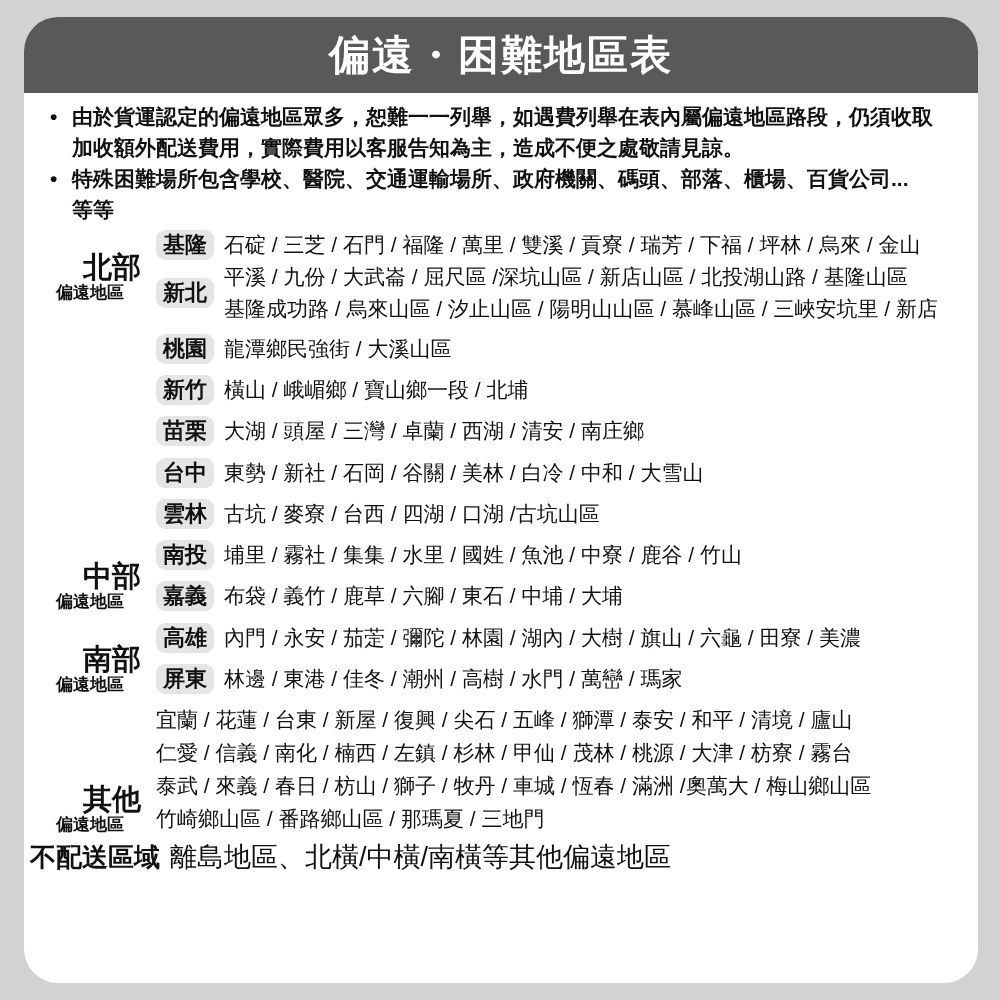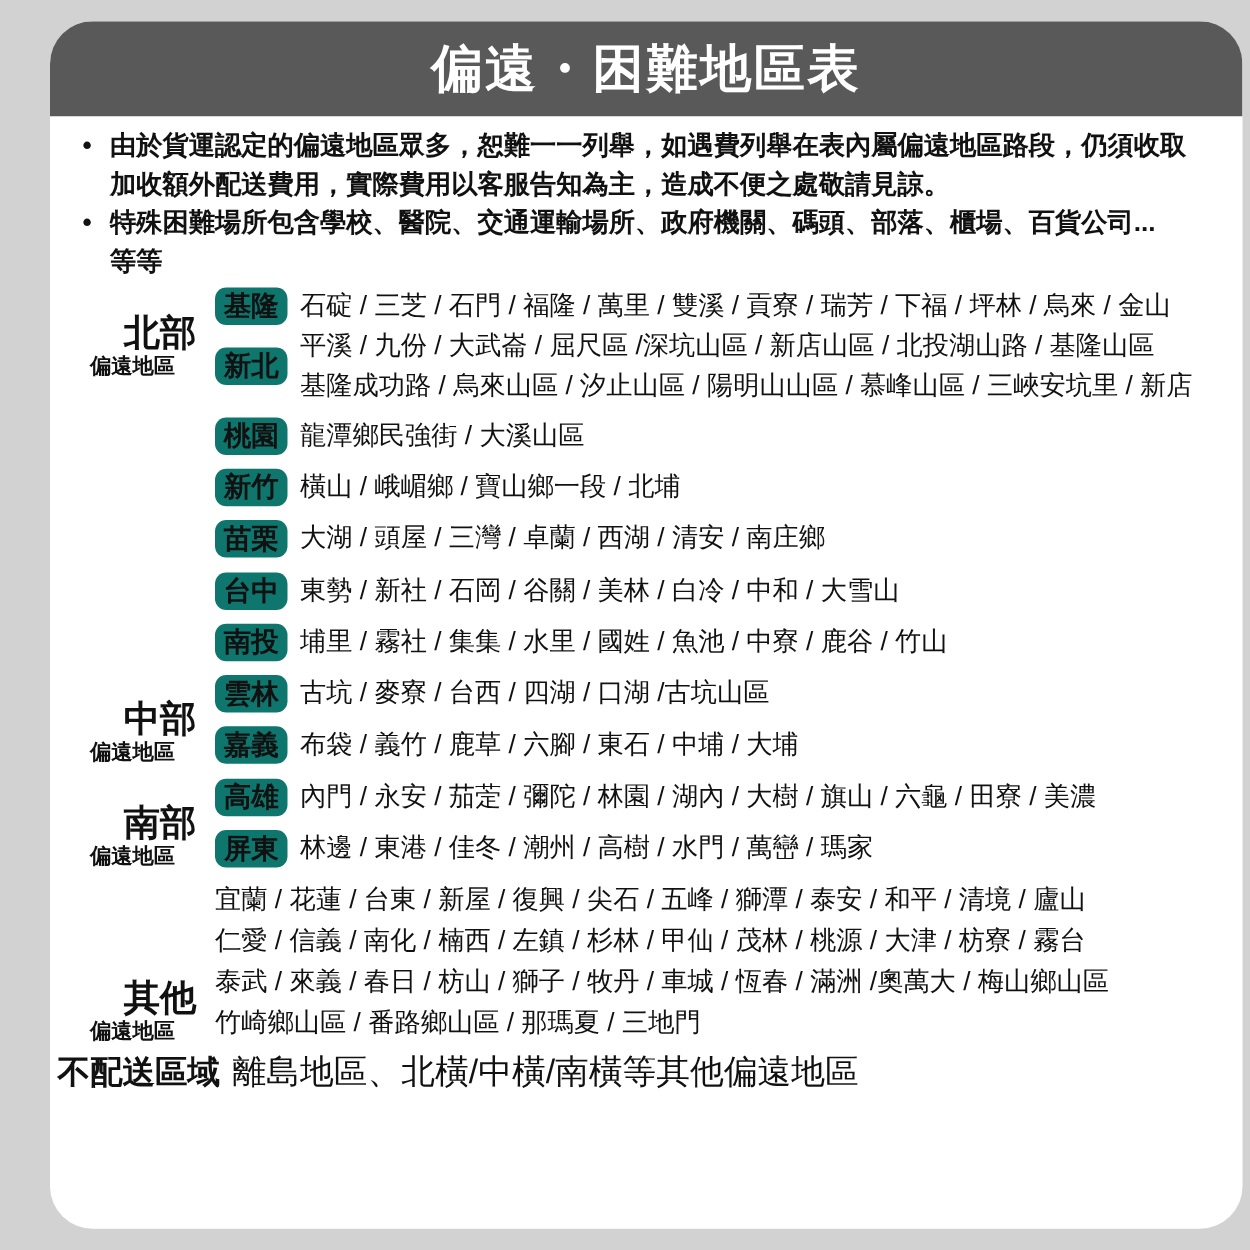--- a/index.html
+++ b/index.html
@@ -4,21 +4,21 @@
 <style>
   html,body{margin:0;padding:0;}
   body{
     width:1000px;height:1000px;
     background:#d2d2d2;
     font-family:"Liberation Sans","DejaVu Sans",sans-serif;
     color:#111;
     position:relative;
   }
   .card{
-    position:absolute;left:40px;top:17px;
+    position:absolute;left:24px;top:17px;
     width:954px;height:966px;
     background:#ffffff;
     border-radius:34px;
     overflow:hidden;
     box-sizing:border-box;
   }
   .header{
     height:76px;background:#595959;
     display:flex;align-items:center;justify-content:center;
   }
@@ -42,21 +42,21 @@
   .band-c .label-inner{margin-top:-10px;}
   .band-d .label-inner{margin-top:6px;}
   .band-e .label-inner{margin-top:4px;}
   .label-title{font-size:29px;font-weight:bold;line-height:32px;white-space:nowrap;margin-left:44px;}
   .label-sub{font-size:17px;font-weight:bold;line-height:20px;white-space:nowrap;}
   .rows-col{flex:1;display:flex;flex-direction:column;min-width:0;gap:9px;}
   .band-a .rows-col{gap:0;}
   .row{display:flex;align-items:center;}
   .badge{
     width:58px;height:30px;flex:none;margin-right:10px;
-    background:#0f766e;border-radius:9px;
+    background:#e5e5e5;border-radius:9px;
     display:flex;align-items:center;justify-content:center;
     font-weight:bold;font-size:22px;white-space:nowrap;
   }
   .lines{min-width:0;}
   .aline{font-size:21px;line-height:32px;white-space:nowrap;}
   .band-a{margin-top:0;}
   .band-b{margin-top:8px;}
   .band-c{margin-top:10px;}
   .band-d{margin-top:10px;}
   .band-e{margin-top:8px;}
@@ -152,29 +152,29 @@
         </div>
       </div>
       <div class="rows-col">
         <div class="row">
           <div class="badge">台中</div>
           <div class="lines">
             <div class="aline">東勢 / 新社 / 石岡 / 谷關 / 美林 / 白冷 / 中和 / 大雪山</div>
           </div>
         </div>
         <div class="row">
+          <div class="badge">雲林</div>
+          <div class="lines">
+            <div class="aline">古坑 / 麥寮 / 台西 / 四湖 / 口湖 /古坑山區</div>
+          </div>
+        </div>
+        <div class="row">
           <div class="badge">南投</div>
           <div class="lines">
             <div class="aline">埔里 / 霧社 / 集集 / 水里 / 國姓 / 魚池 / 中寮 / 鹿谷 / 竹山</div>
-          </div>
-        </div>
-        <div class="row">
-          <div class="badge">雲林</div>
-          <div class="lines">
-            <div class="aline">古坑 / 麥寮 / 台西 / 四湖 / 口湖 /古坑山區</div>
           </div>
         </div>
         <div class="row">
           <div class="badge">嘉義</div>
           <div class="lines">
             <div class="aline">布袋 / 義竹 / 鹿草 / 六腳 / 東石 / 中埔 / 大埔</div>
           </div>
         </div>
       </div>
     </div>

